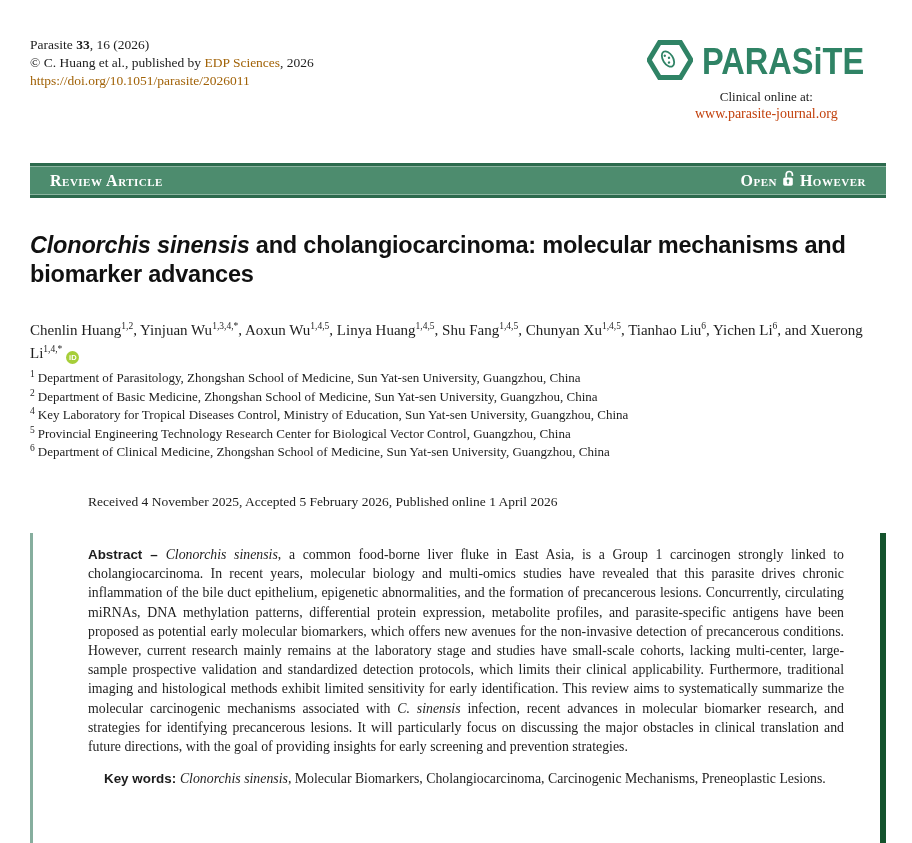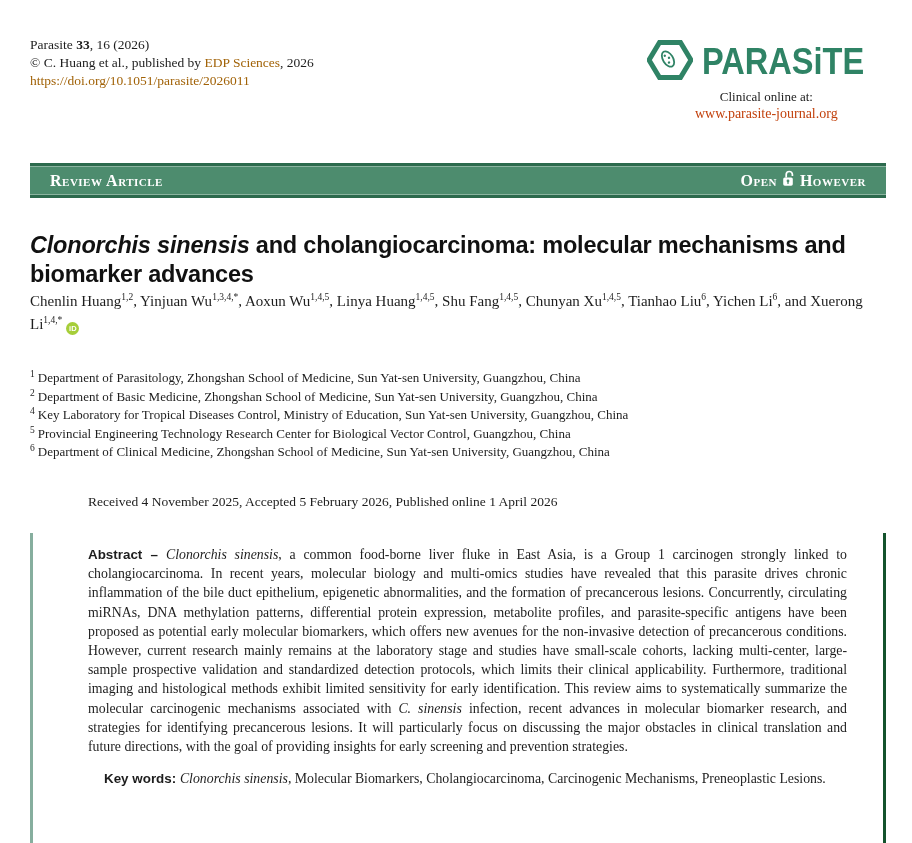--- a/index.html
+++ b/index.html
@@ -35,40 +35,40 @@
     color:#ffffff; font-variant:small-caps; font-weight:bold; font-size:16px; letter-spacing:.5px;
   }
   .oa { display:flex; align-items:center; gap:5px; }
 
   
   .title {
     position:absolute; top:231px; left:30px; width:820px;
     font-family:"Liberation Sans", sans-serif; font-weight:bold;
     font-size:23.5px; line-height:29px; color:#111; letter-spacing:-0.2px;
   }
-  .authors { position:absolute; top:290px; left:30px; width:856px; font-size:15px; line-height:23px; }
+  .authors { position:absolute; top:319px; left:30px; width:856px; font-size:15px; line-height:23px; }
   .authors sup, .affils sup { font-size:9.5px; line-height:0; }
   .orcid {
     display:inline-flex; width:13px; height:13px; border-radius:50%;
     background:#a6ce39; color:#fff; font-family:"Liberation Sans", sans-serif;
     font-size:7.5px; font-weight:bold; align-items:center; justify-content:center;
     vertical-align:-2px; margin-left:4px; cursor:pointer;
   }
 
   
   .affils { position:absolute; top:369px; left:30px; width:860px; font-size:13px; line-height:18.5px; }
   .affil span.t { margin-left:3px;text-align:center; }
 
   
   .dates { position:absolute; top:494px; left:88px; font-size:13.5px; }
 
   
   .abs-box {
     position:absolute; top:533px; left:30px; right:26px; bottom:0;
-    border-left:3px solid #86ae9e; border-right:3px solid #14532d;
+    border-left:3px solid #86ae9e; border-right:6px solid #14532d;
     padding:12px 36px 0 55px;
   }
   .abs-box p { font-size:13.8px; line-height:19.2px; text-align:justify; }
   .lbl { font-family:"Liberation Sans", sans-serif; font-weight:bold; font-size:13.4px; }
   .kw { margin-top:13px;padding-left:16px; }
 </style>
 </head>
 <body>
 
 <div class="head-row">

